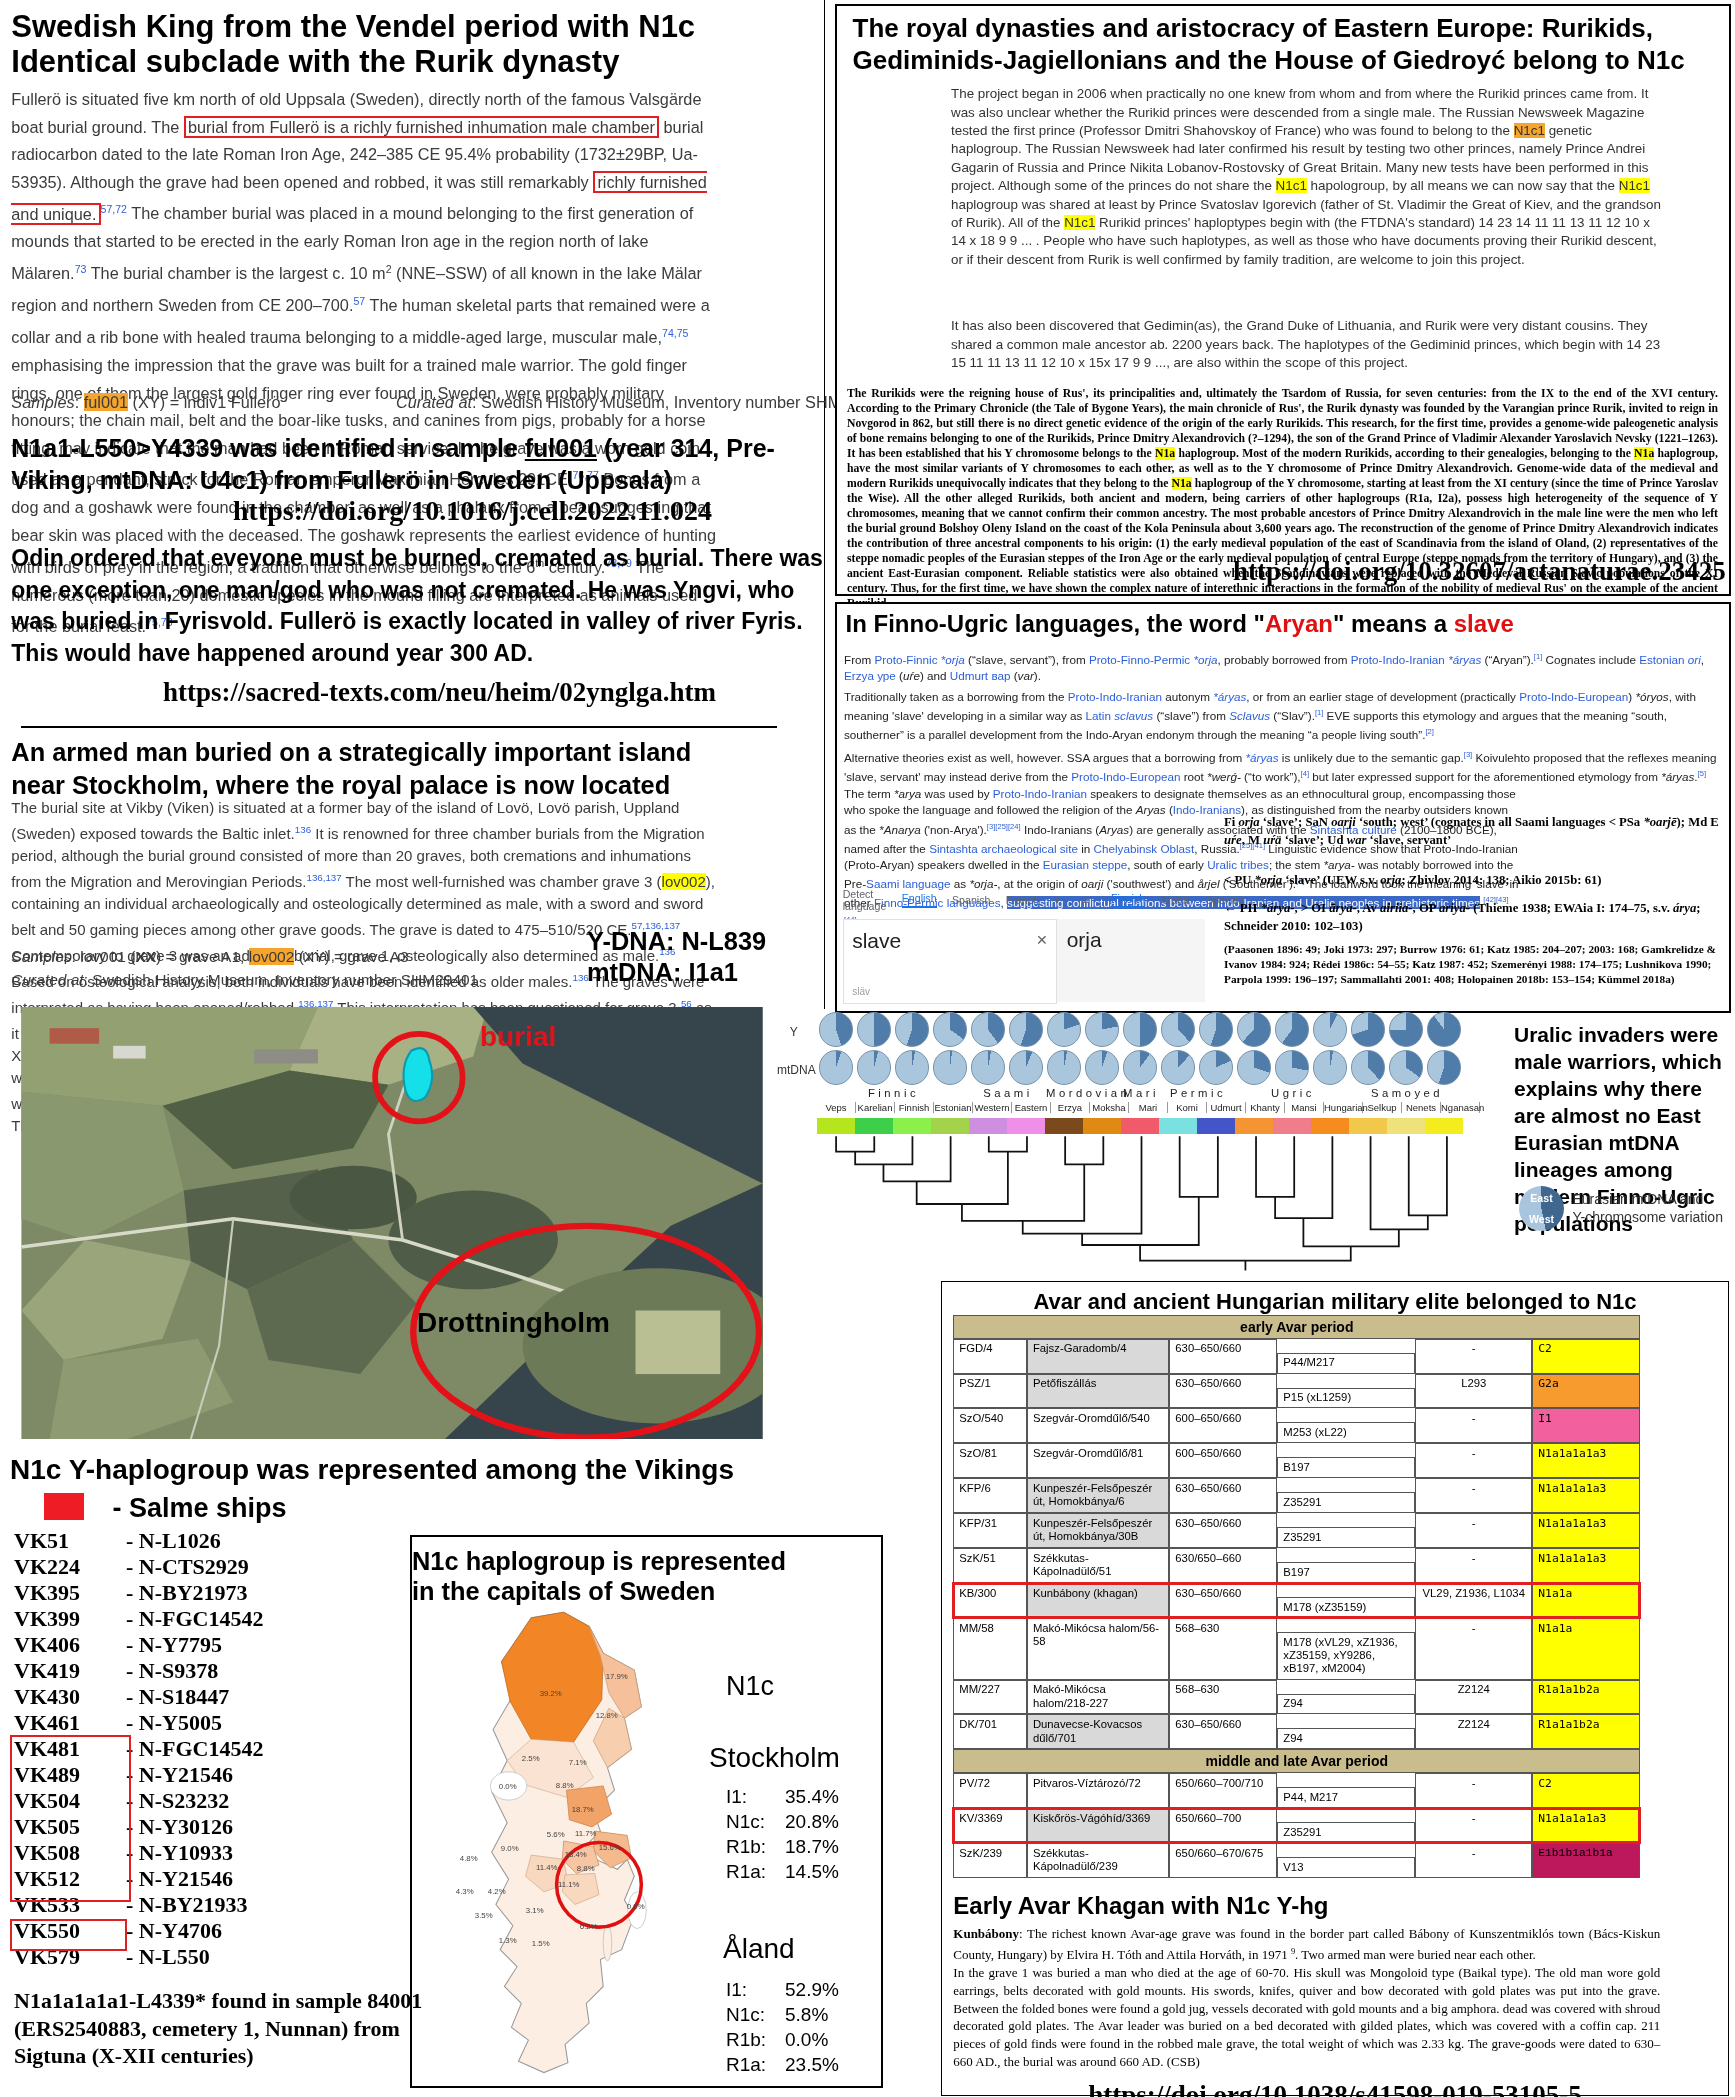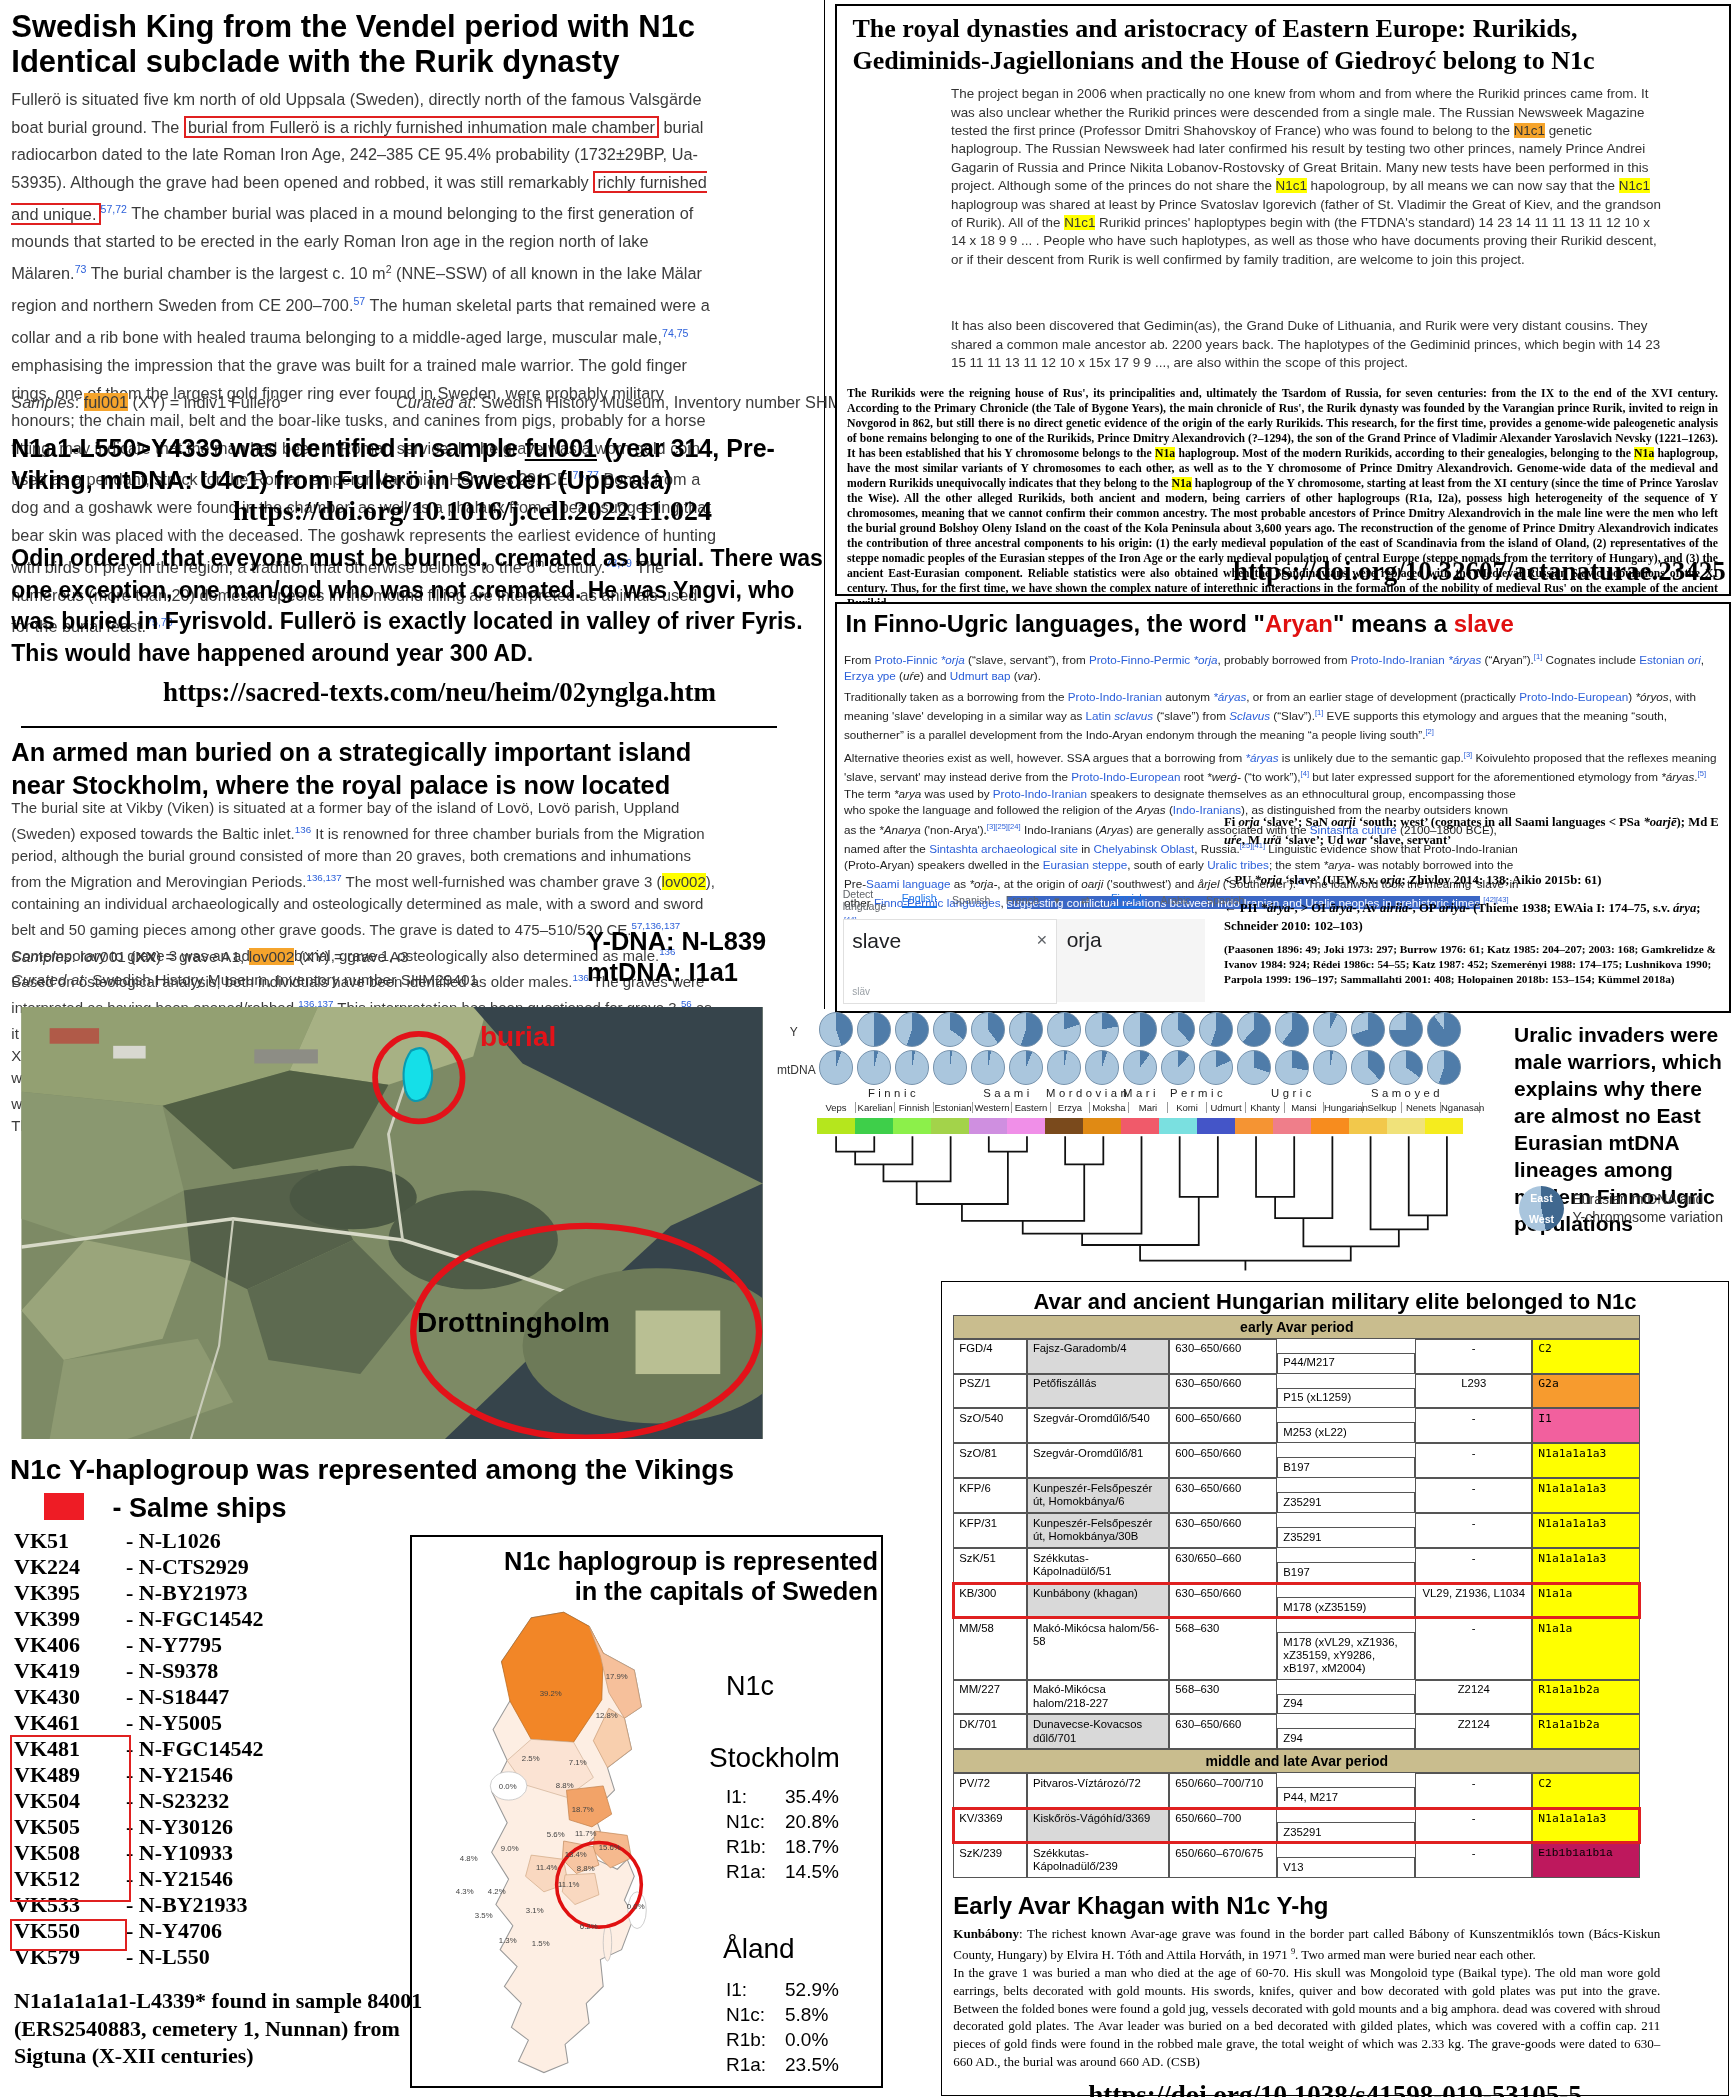--- a/index.html
+++ b/index.html
@@ -31,29 +31,29 @@
   .ydna{font-size:25.4px;font-weight:bold;line-height:1.35;}
   
   .vkhead{font-size:28px;font-weight:bold;}
   .legendsq{width:40px;height:27px;background:#ee1c25;display:inline-block;}
   .vklist{font-family:"Liberation Serif",serif;font-weight:bold;font-size:22px;line-height:26px;}
   .vkid{display:inline-block;width:112px;}
   .vknote{font-family:"Liberation Serif",serif;font-weight:bold;font-size:22px;line-height:27.6px;}
   .redframe{position:absolute;border:2.8px solid #e02020;}
   
   #swmap{border:2.1px solid #000;}
-  .swtitle{font-size:25.4px;font-weight:bold;line-height:1.2;text-align:right;}
+  .swtitle{font-size:25.4px;font-weight:bold;line-height:1.2;text-align:left;}
   .swhg{font-size:27px;}
   .swcity{font-size:28px;}
   .swstat{font-size:19px;line-height:25px;}
   .swstat .k{display:inline-block;width:59px;}
   .maplabel{position:absolute;font-size:7.8px;color:#444;transform:translate(-50%,-50%);}
   
   .panel{border:2.1px solid #000;background:#fff;}
-  .rtitle{font-size:26px;font-weight:bold;line-height:1.22;font-family:Liberation Serif, serif;}
+  .rtitle{font-size:26px;font-weight:bold;line-height:1.22;}
   .rp{font-size:13.4px;line-height:18.4px;color:#333;}
   .rserif{font-family:"Liberation Serif",serif;font-weight:bold;font-size:11.7px;line-height:15px;text-align:justify;}
   .doi2{font-family:"Liberation Serif",serif;font-weight:bold;font-size:27px;}
   .atitle{font-size:24px;font-weight:bold;}
   .ap{font-size:11.7px;line-height:16.3px;color:#222;}
   .aref{font-family:"Liberation Serif",serif;font-weight:bold;font-size:12.7px;line-height:18.4px;}
   .aref4{font-family:"Liberation Serif",serif;font-weight:bold;font-size:11.3px;line-height:15px;}
   
   .gt-tabs{font-size:10.6px;color:#5f6368;display:flex;align-items:center;gap:15.5px;}
   .gt-tab-active{color:#1a73e8;position:relative;padding-bottom:4.2px;}

